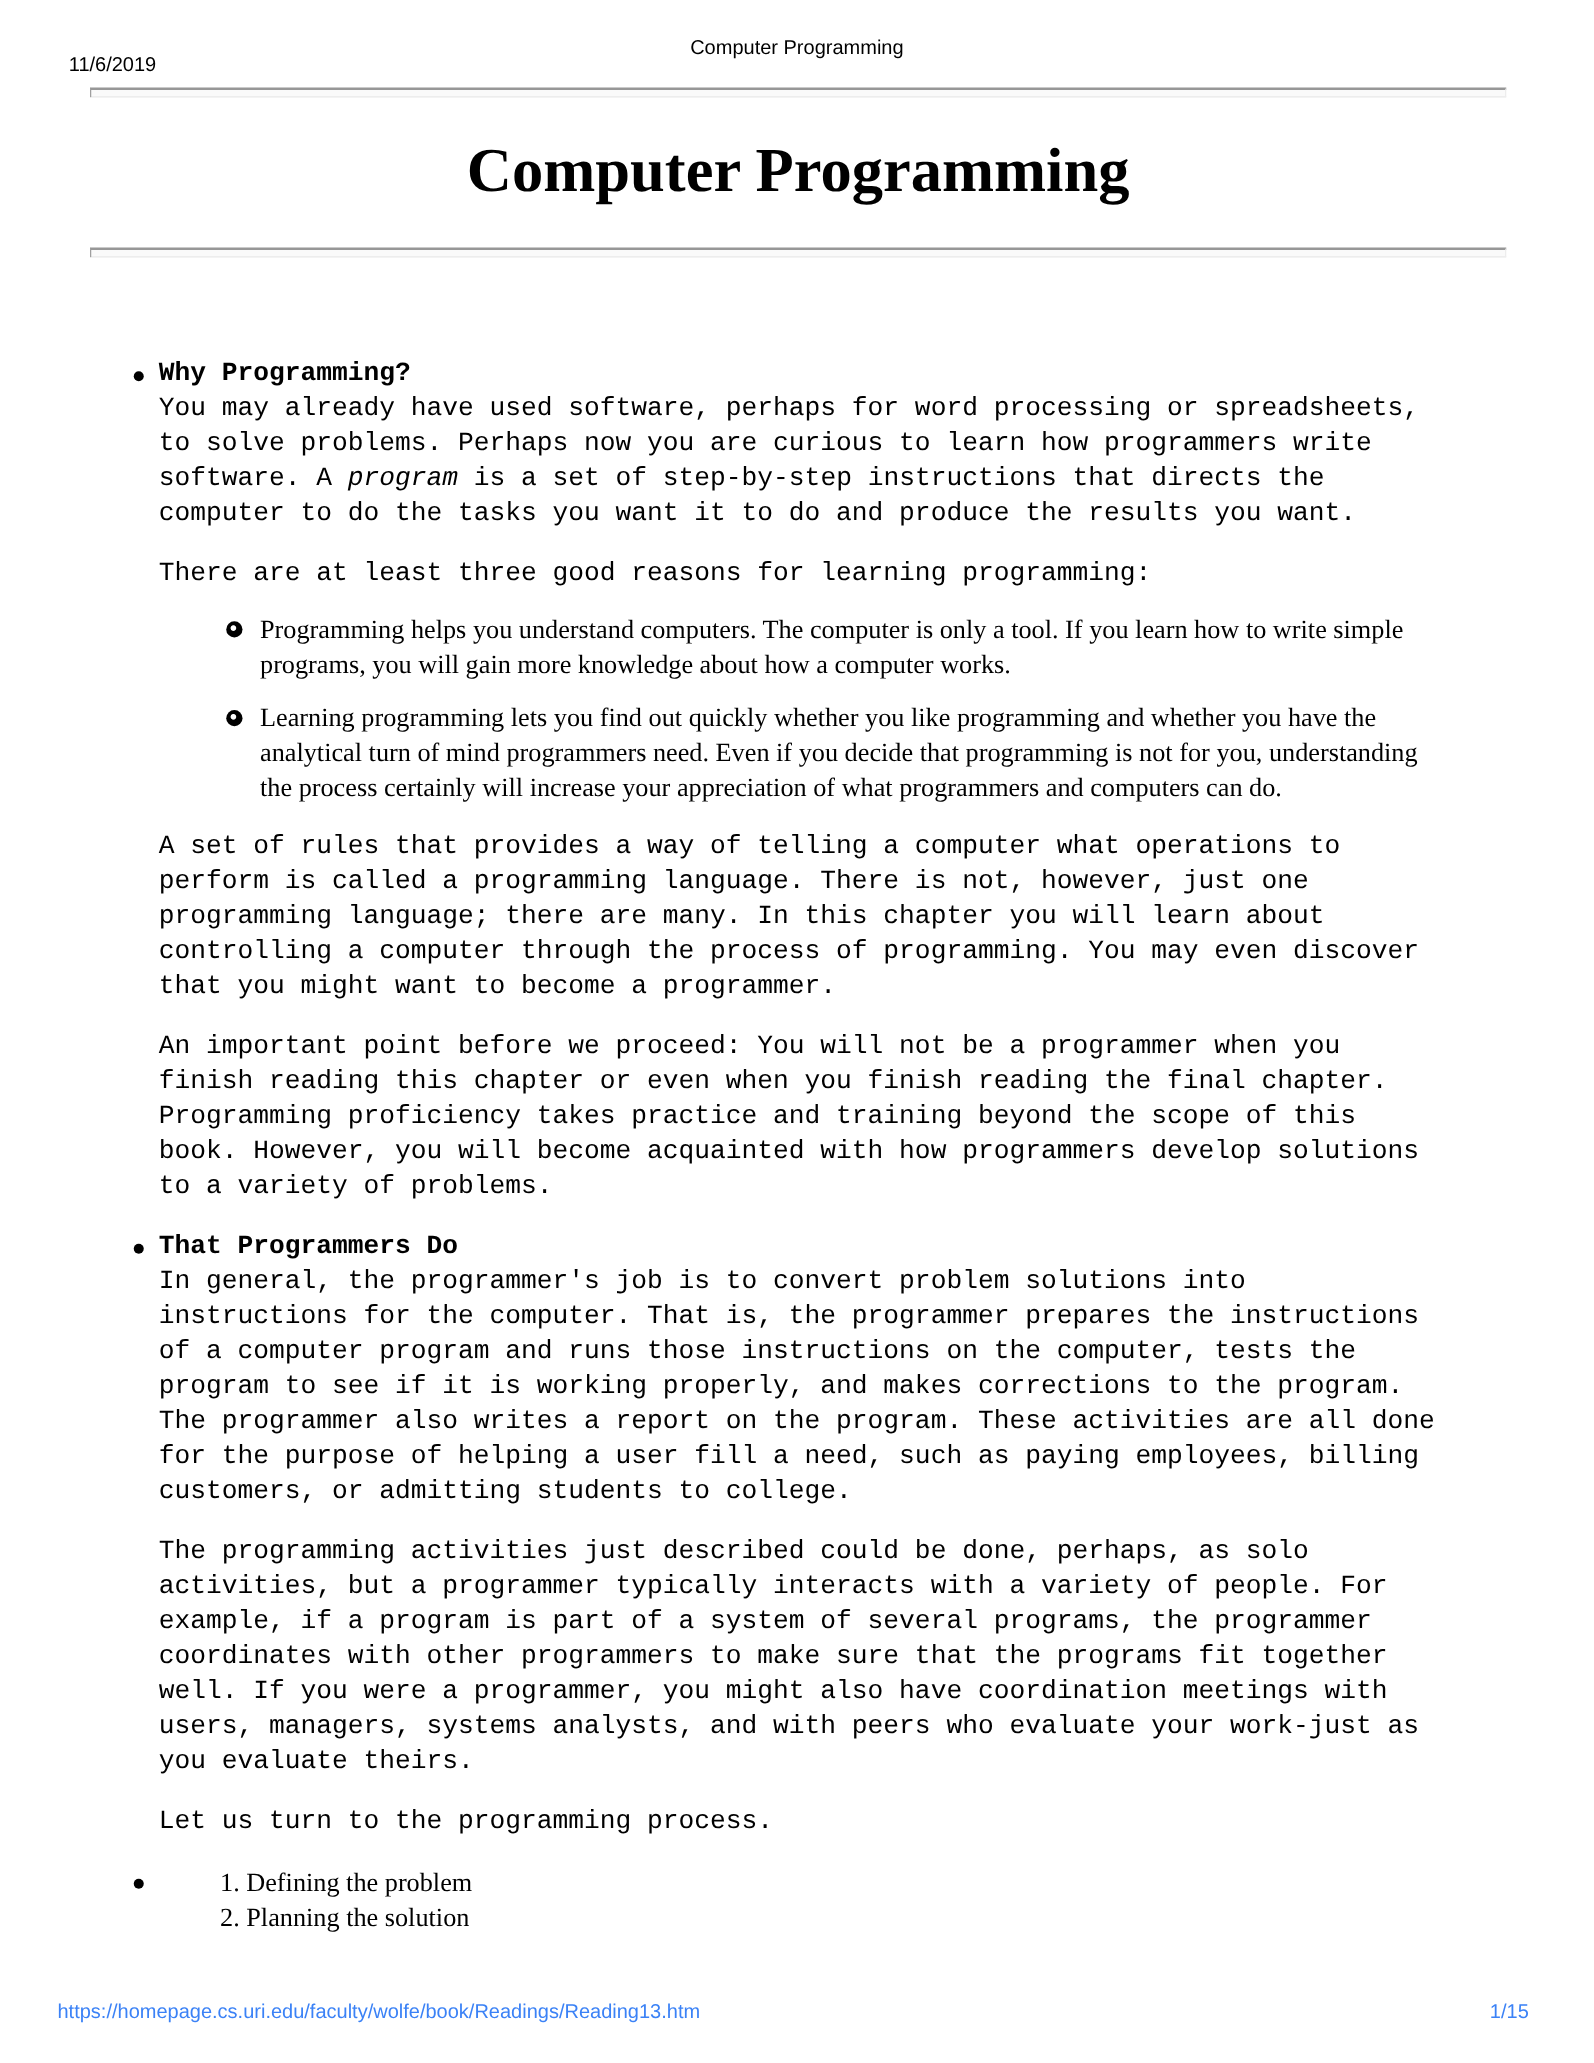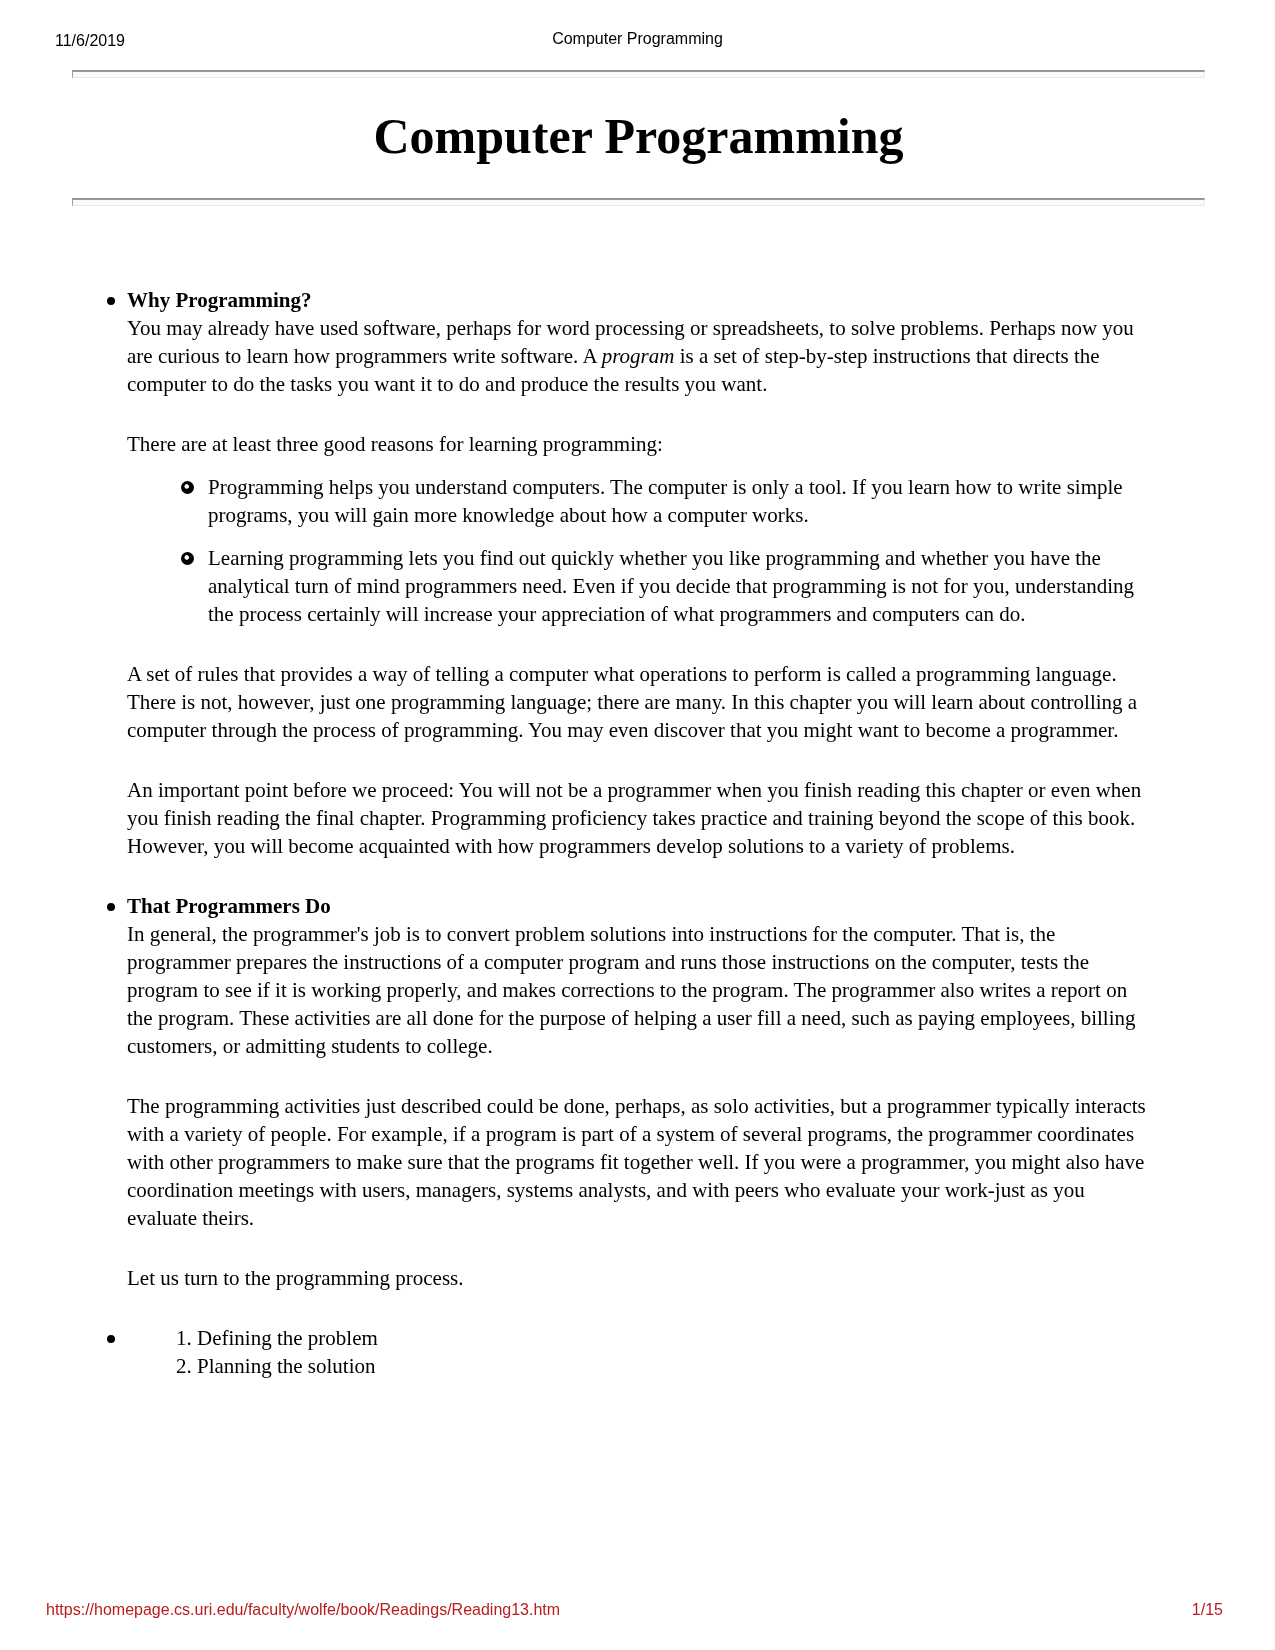--- a/index.html
+++ b/index.html
@@ -22,34 +22,34 @@
     position: absolute;
     top: 29px;
     left: 55px;
     right: 55px;
     height: 20px;
     font-family: "Liberation Sans", sans-serif;
     font-size: 16px;
     line-height: 20px;
     color: #000000;
   }
-  .ph-date { position: absolute; left: 0; top: 2px; }
+  .ph-date { position: absolute; left: 0; top: 14px; }
   .ph-title { position: absolute; left: 0; right: 0; top: 0; text-align: center; }
 
   .print-footer {
     position: absolute;
     left: 46px;
     right: 52px;
     bottom: 30px;
     display: flex;
     justify-content: space-between;
     font-family: "Liberation Sans", sans-serif;
     font-size: 16px;
     line-height: 20px;
-    color: #b91c1c;
+    color: #3b82f6;
   }
 
   
   .content {
     position: absolute;
     top: 70px;
     left: 72px;
     right: 70px;
   }
 
@@ -88,21 +88,21 @@
   .bullet {
     position: absolute;
     left: -20px;
     top: 11px;
     width: 8px;
     height: 8px;
     border-radius: 50%;
     background: #000000;
   }
 
-  p.para { margin: 32px 0; }
+  p.para { margin: 20px 0; font-family: Liberation Mono, monospace; }
   p.no-bottom { margin-bottom: 0; }
   .sec-heading { font-weight: 700; }
   em.italic-term { font-style: italic; }
 
   ul.reasons {
     list-style: none;
     margin: 0;
     padding: 0 0 0 66px;
   }
   ul.reasons > li {

